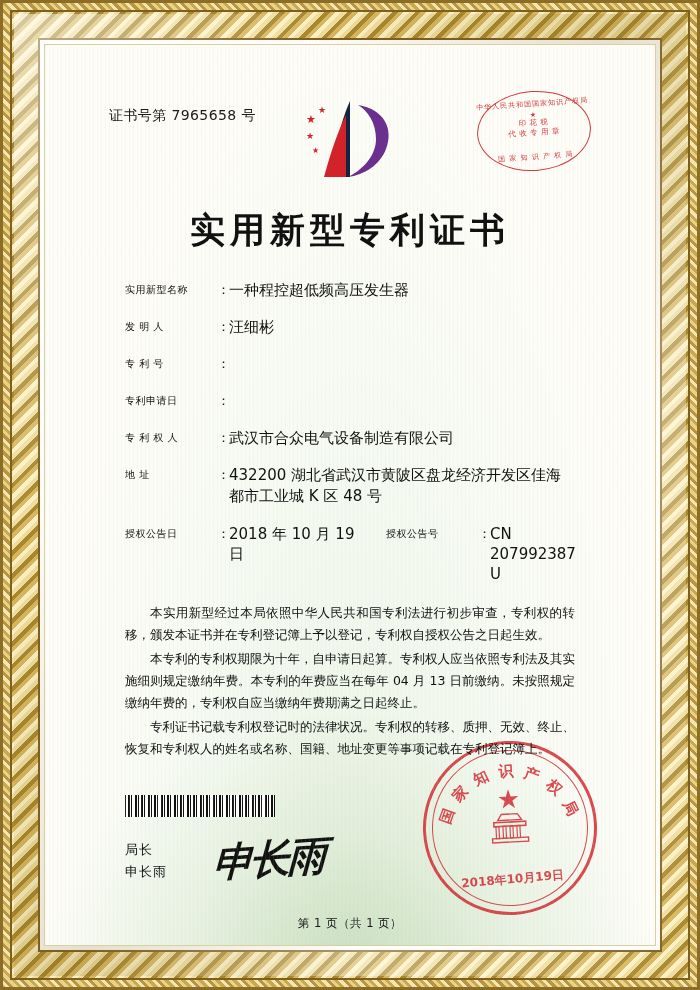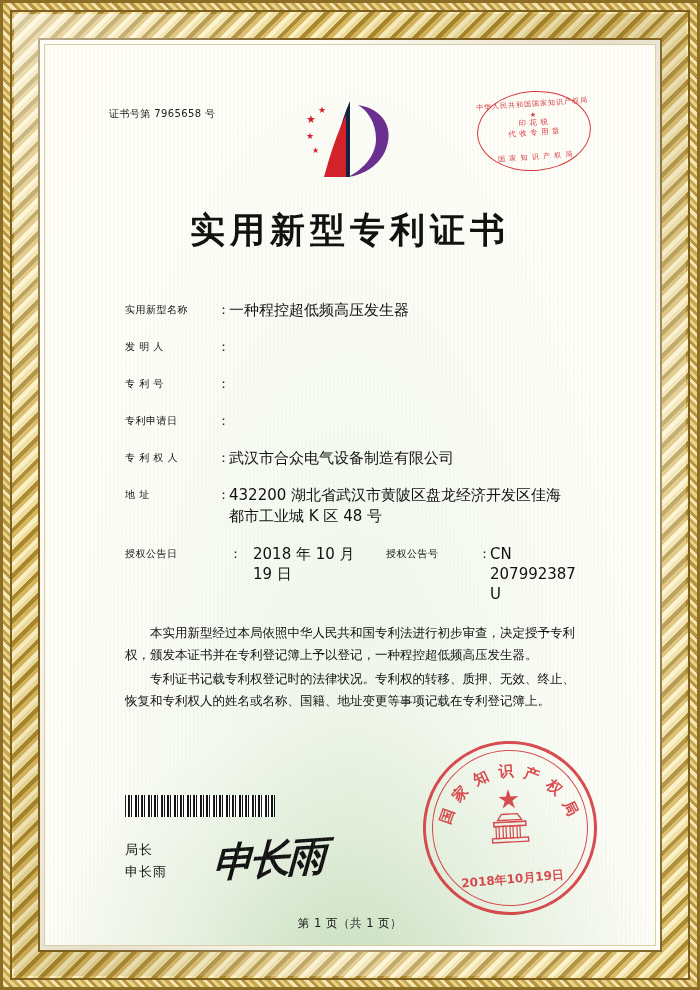--- a/index.html
+++ b/index.html
@@ -111,21 +111,21 @@
 
   
   .top-row {
     position: relative;
     height: 110px;
   }
   .cert-no {
     position: absolute;
     left: 2px;
     top: 16px;
-    font-size: 10px;
+    font-size: 14px;
     letter-spacing: 0.4px;
     color: #1a1a1a;
     font-family: "DejaVu Sans", sans-serif;
   }
   .logo {
     position: absolute;
     left: 50%;
     transform: translateX(-50%);
     top: 0px;
     width: 120px;
@@ -178,21 +178,21 @@
   }
 
   
   .title {
     text-align: center;
     font-family: "DejaVu Serif", serif;
     font-weight: bold;
     font-size: 35px;
     letter-spacing: 5px;
     margin-top: 6px;
-    margin-bottom: 46px;
+    margin-bottom: 26px;
     color: #111;
   }
 
   
   .fields {
     margin: 0 18px 0 18px;
     font-size: 13px;
     line-height: 20px;
   }
   .field-row {
@@ -217,21 +217,21 @@
     color: #111;
     font-size: 15px;
   }
   .field-value.indent-wrap {
     line-height: 21px;
   }
   .inline-pair {
     display: flex;
     width: 100%;
   }
-  .inline-pair .half-left { flex: 0 0 52%; display:flex;gap:12px; }
+  .inline-pair .half-left { flex: 0 0 52%; display:flex; }
   .inline-pair .half-right { flex: 1 1 auto; display:flex;margin-left:27px; }
   .lab-sm {
     white-space: nowrap;
     letter-spacing: 0.5px;
   }
 
   
   .paragraphs {
     margin: 18px 18px 0 18px;
     font-size: 12.5px;
@@ -405,20 +405,21 @@
 
         <div class="field-row">
           <div class="field-label">实用新型名称</div>
           <div class="field-colon">：</div>
           <div class="field-value">一种程控超低频高压发生器</div>
         </div>
 
         <div class="field-row">
           <div class="field-label">发 明 人</div>
           <div class="field-colon">：</div>
+          <div class="field-value">汪细彬</div>
         </div>
 
         <div class="field-row">
           <div class="field-label">专 利 号</div>
           <div class="field-colon">：</div>
         </div>
 
         <div class="field-row">
           <div class="field-label">专利申请日</div>
           <div class="field-colon">：</div>
@@ -447,21 +448,22 @@
               <div class="field-label lab-sm">授权公告号</div>
               <div class="field-colon">：</div>
               <div class="field-value">CN 207992387 U</div>
             </div>
           </div>
         </div>
 
       </div>
 
       <div class="paragraphs">
-        <p>本实用新型经过本局依照中华人民共和国专利法进行初步审查，决定授予专利权，颁发本证书并在专利登记簿上予以登记，一种程控超低频高压发生器。</p>
+        <p>本实用新型经过本局依照中华人民共和国专利法进行初步审查，专利权的转移，颁发本证书并在专利登记簿上予以登记，专利权自授权公告之日起生效。</p>
+        <p>本专利的专利权期限为十年，自申请日起算。专利权人应当依照专利法及其实施细则规定缴纳年费。本专利的年费应当在每年 04 月 13 日前缴纳。未按照规定缴纳年费的，专利权自应当缴纳年费期满之日起终止。</p>
         <p>专利证书记载专利权登记时的法律状况。专利权的转移、质押、无效、终止、恢复和专利权人的姓名或名称、国籍、地址变更等事项记载在专利登记簿上。</p>
       </div>
 
     </div>
 
     <div class="barcode"></div>
 
     <div class="sign-block">
       <div>局长</div>
       <div>申长雨</div>

